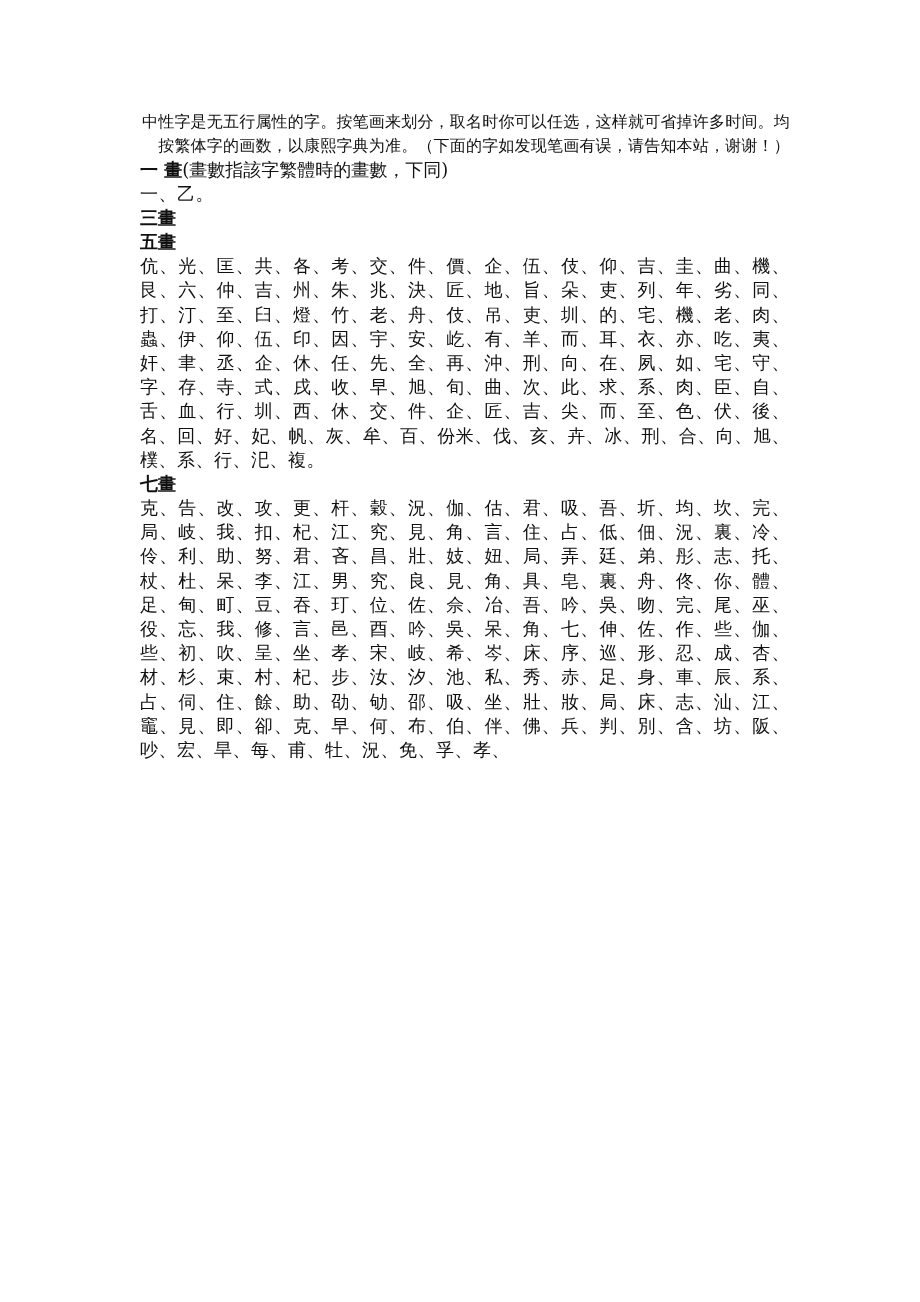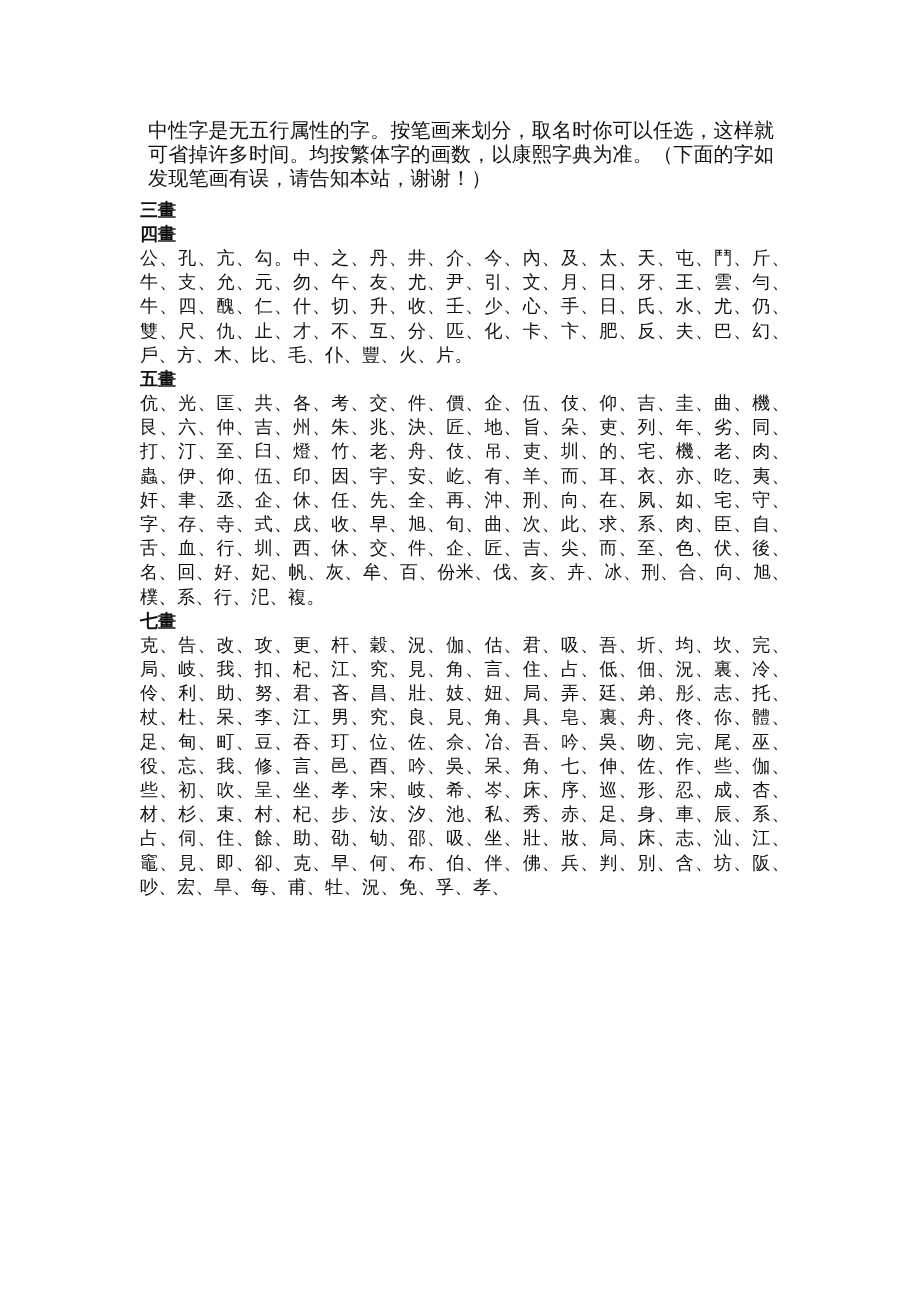--- a/index.html
+++ b/index.html
@@ -15,25 +15,26 @@
       font-family: "DejaVu Serif", "Liberation Serif", serif;
       color: #111111;
     }
     .page {
       position: absolute;
       left: 140px;
       top: 110px;
       width: 650px;
     }
     .para {
-      font-size: 20px;
+      font-size: 16px;
       line-height: 24px;
-      margin: 8px;
+      margin: 0;
       letter-spacing: 0.2px;
       word-break: break-all;
+      text-align: right;
     }
     .heading {
       font-size: 18px;
       line-height: 24px;
       margin: 0;
       font-weight: bold;
       font-family: "DejaVu Sans", "Liberation Sans", sans-serif;
     }
     .heading .note {
       font-weight: normal;
@@ -47,32 +48,32 @@
       word-break: break-all;
       text-align: justify;
     }
   </style>
 </head>
 <body>
 
 <div class="page">
   <p class="para">中性字是无五行属性的字。按笔画来划分，取名时你可以任选，这样就可省掉许多时间。均按繁体字的画数，以康熙字典为准。（下面的字如发现笔画有误，请告知本站，谢谢！）</p>
 
+  <div>
+    <p class="heading"><span>一 畫</span><span class="note">(畫數指該字繁體時的畫數，下同)</span></p>
+    <p class="list">一、乙。</p>
+  </div>
 
   <div>
   </div>
 
   <div>
     <p class="heading">三畫</p>
   </div>
 
-  <div>
-    <p class="heading">四畫</p>
-    <p class="list">公、孔、亢、勾。中、之、丹、井、介、今、內、及、太、天、屯、鬥、斤、牛、支、允、元、勿、午、友、尤、尹、引、文、月、日、牙、王、雲、勻、牛、四、醜、仁、什、切、升、收、壬、少、心、手、日、氏、水、尤、仍、雙、尺、仇、止、才、不、互、分、匹、化、卡、卞、肥、反、夫、巴、幻、戶、方、木、比、毛、仆、豐、火、片。</p>
-  </div>
 
   <div>
     <p class="heading">五畫</p>
   </div>
 
   <div>
     <p class="list">伉、光、匡、共、各、考、交、件、價、企、伍、伎、仰、吉、圭、曲、機、艮、六、仲、吉、州、朱、兆、決、匠、地、旨、朵、吏、列、年、劣、同、打、汀、至、臼、燈、竹、老、舟、伎、吊、吏、圳、的、宅、機、老、肉、蟲、伊、仰、伍、印、因、宇、安、屹、有、羊、而、耳、衣、亦、吃、夷、奸、聿、丞、企、休、任、先、全、再、沖、刑、向、在、夙、如、宅、守、字、存、寺、式、戌、收、早、旭、旬、曲、次、此、求、系、肉、臣、自、舌、血、行、圳、西、休、交、件、企、匠、吉、尖、而、至、色、伏、後、名、回、好、妃、帆、灰、牟、百、份米、伐、亥、卉、冰、刑、合、向、旭、樸、系、行、汜、複。</p>
   </div>
 
   <div>

